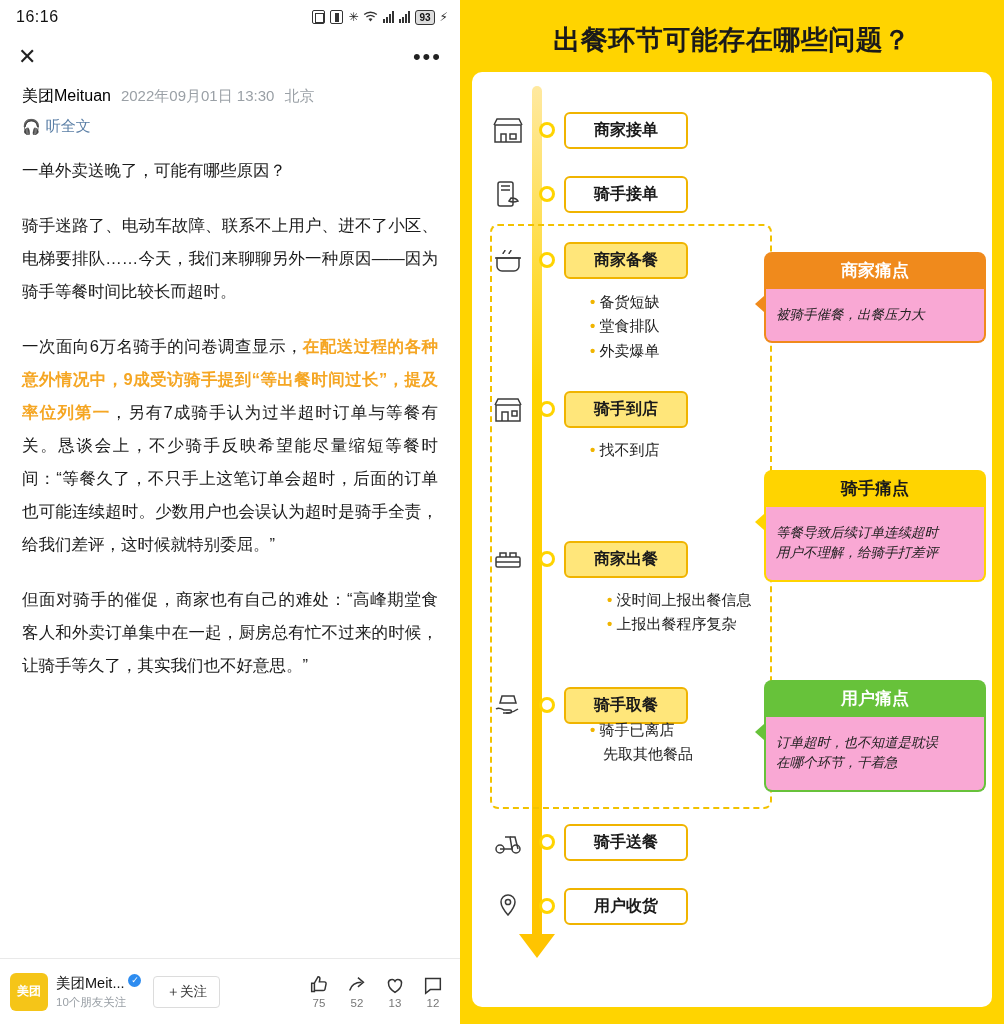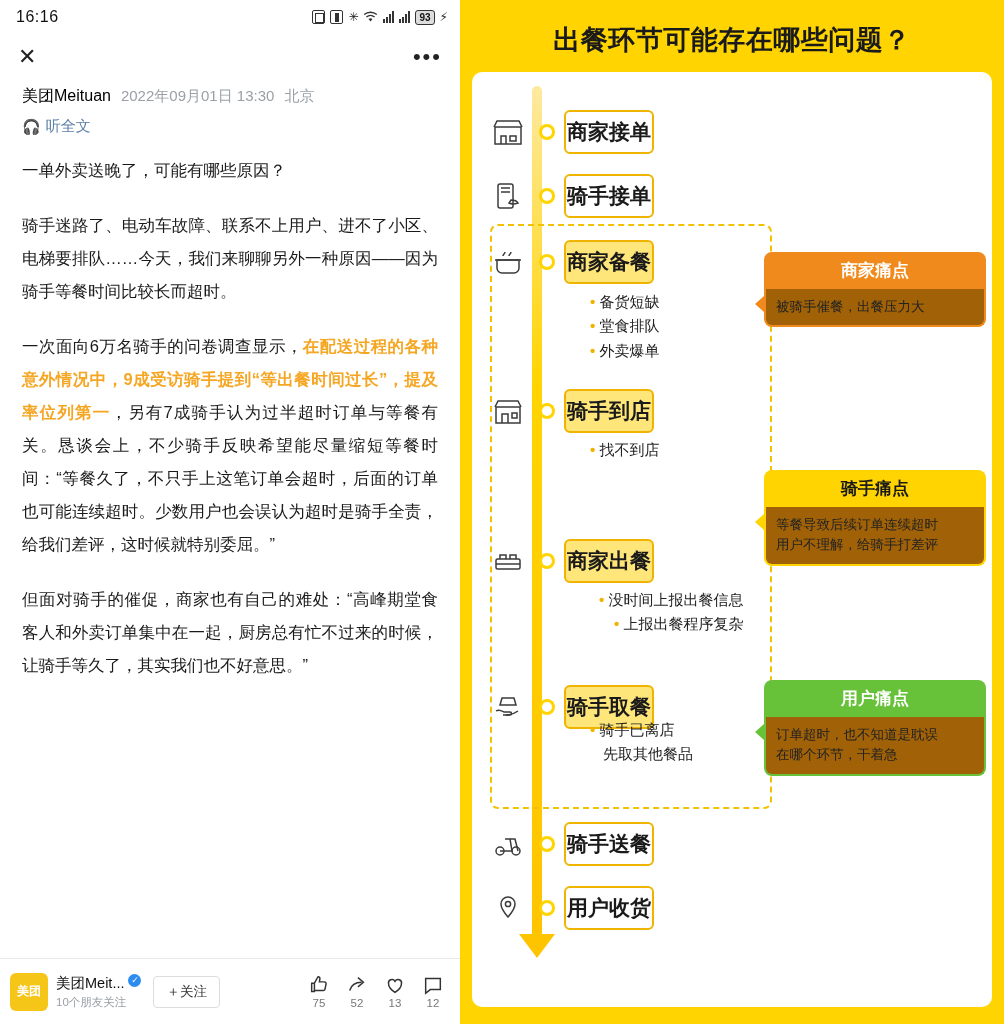--- a/index.html
+++ b/index.html
@@ -126,37 +126,37 @@
   .node .nicon {
     width:44px; height:40px; display:flex; align-items:center; justify-content:center;
     color:#3b3b3b;
   }
   .node .dot {
     width:10px;height:10px;border-radius:50%;background:#ffffff;
     box-shadow:0 0 0 3px #ffd400; margin: 0 2px;
   }
   .chip {
     border:2px solid #f0b400; background:#fff; border-radius:6px;
-    padding:6px 1px; font-size:21px; font-weight:700; color:#1a1a1a; white-space:nowrap;
+    padding:6px 28px; font-size:16px; font-weight:700; color:#1a1a1a; white-space:nowrap;
   }
   .chip.hi { background:#ffe67a; border-color:#f0b400; }
   .bullets {
     position:absolute; font-size:15px; color:#222; line-height:1.62;
   }
   .bullets div { white-space:nowrap; }
   .bullets .b::before{ content:"• "; color:#f0b400; font-weight:900; }
 
   .painbox { position:absolute; width:222px; }
   .painbox .ph {
     border-radius:8px 8px 0 0; padding:7px 0; text-align:center;
     font-size:17px; font-weight:800; color:#fff;
   }
   .painbox .pb {
     border:2px solid; border-top:none; border-radius:0 0 8px 8px;
-    background:#a16207; padding:8px 10px; font-size:13.5px; line-height:1.5; color:#222;
+    background:#f9a8d4; padding:16px 10px; font-size:13.5px; line-height:1.5; color:#222;font-style:italic;
   }
   .pb-orange .ph{ background:#f08a1c; }
   .pb-orange .pb{ border-color:#f08a1c; }
   .pb-yellow .ph{ background:#ffd400; color:#1a1a1a; }
   .pb-yellow .pb{ border-color:#ffd400; }
   .pb-green .ph{ background:#67c23a; }
   .pb-green .pb{ border-color:#67c23a; }
   .pointer {
     position:absolute; left:-9px; top:44px; width:0;height:0;
     border-top:8px solid transparent; border-bottom:8px solid transparent;
@@ -354,21 +354,21 @@
         <div class="nicon">
           <svg width="34" height="30" viewBox="0 0 34 30" fill="none" stroke="#3b3b3b" stroke-width="1.5">
               <rect x="5" y="13" width="24" height="10" rx="1.5"></rect>
               <path d="M5 18h24"></path>
               <path d="M9 13V9h6v4M19 13V9h6v4"></path>
             </svg>
         </div>
         <div class="dot"></div>
         <div class="chip hi">商家出餐</div>
       </div>
-      <div class="bullets" style="left:127px; top:516px;text-align:right;">
+      <div class="bullets" style="left:135px; top:516px;">
         <div class="b">没时间上报出餐信息</div>
         <div class="b">上报出餐程序复杂</div>
       </div>
 
       <div class="node" style="left:14px; top:613px;">
         <div class="nicon">
           <svg width="34" height="30" viewBox="0 0 34 30" fill="none" stroke="#3b3b3b" stroke-width="1.5">
               <path d="M11 6h12l2 7H9z"></path>
               <path d="M5 19c3-2 6 0 8 1h6c2 0 2 3 0 3h-7"></path>
               <path d="M15 23c4 0 8-1 12-4"></path>

